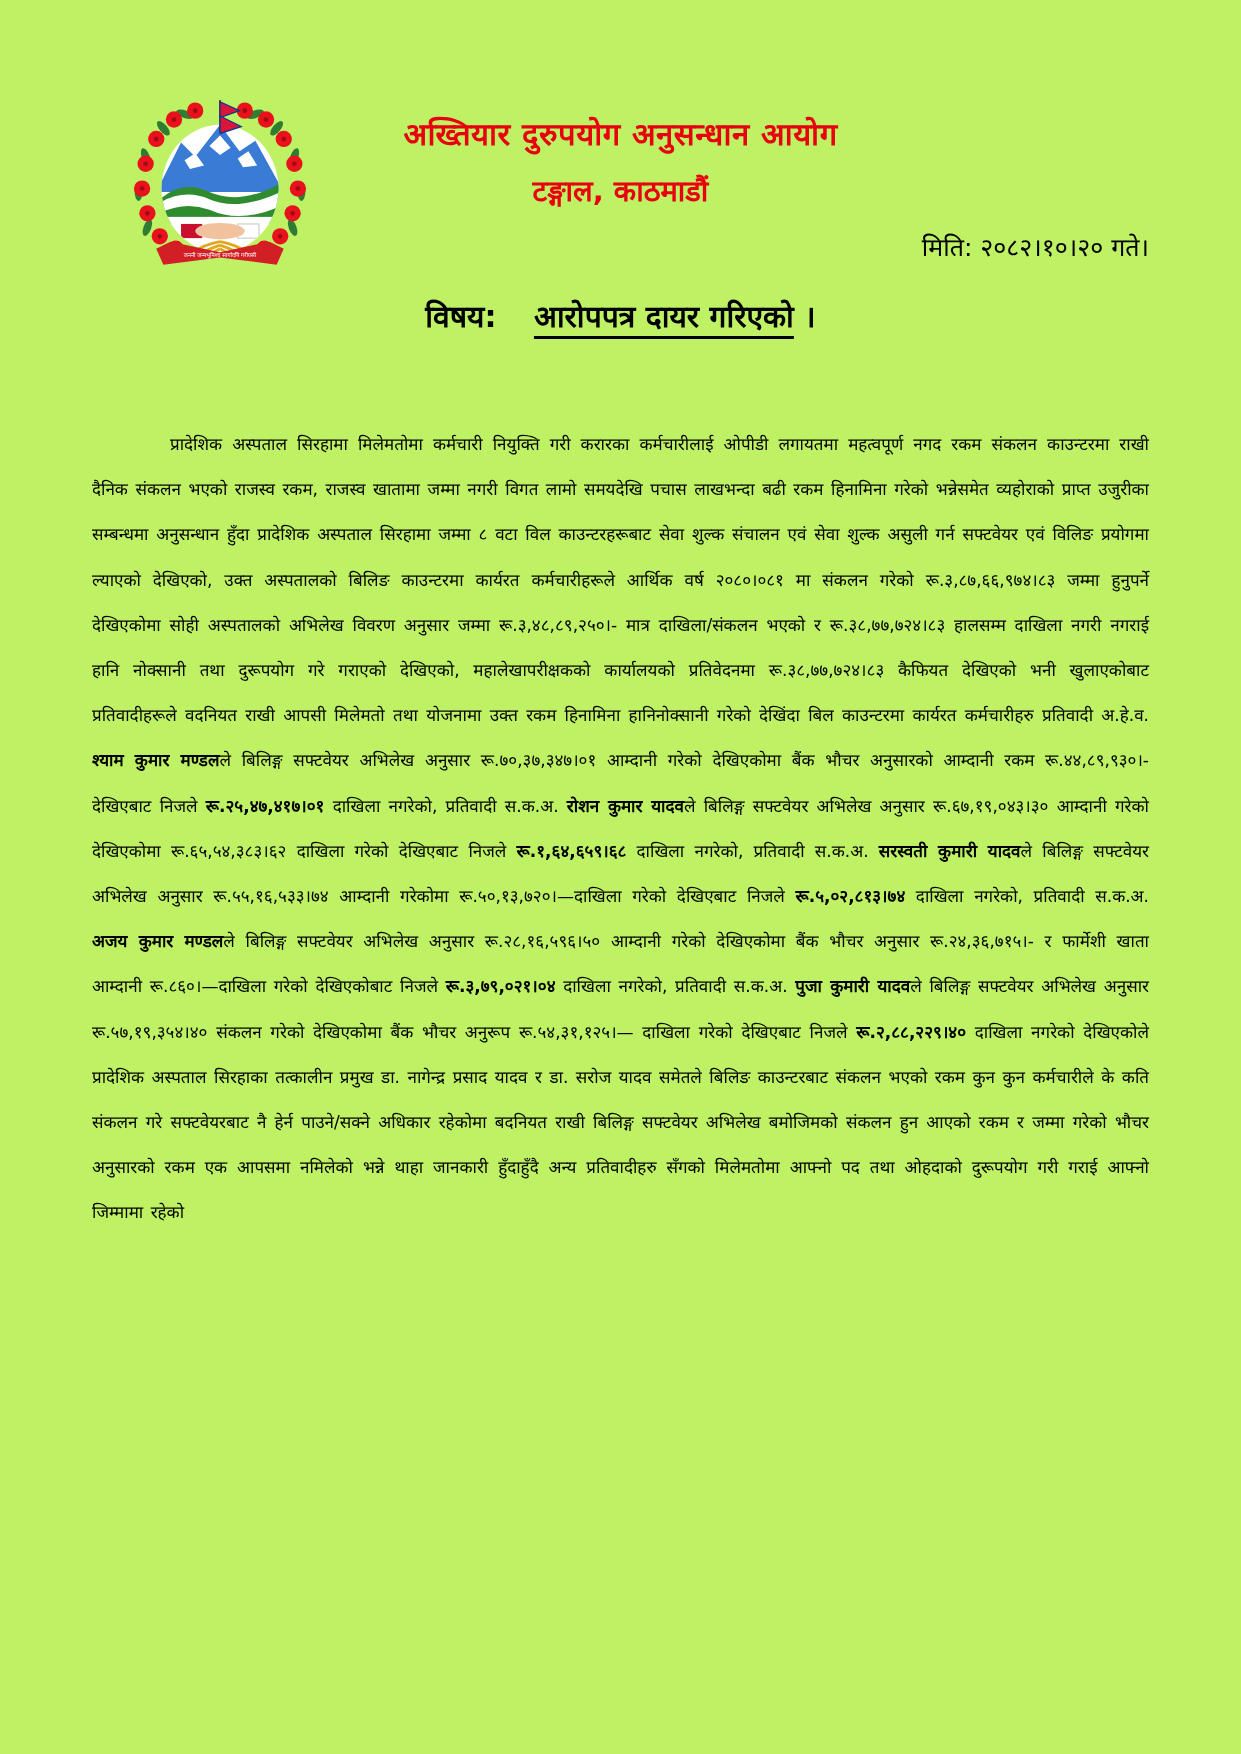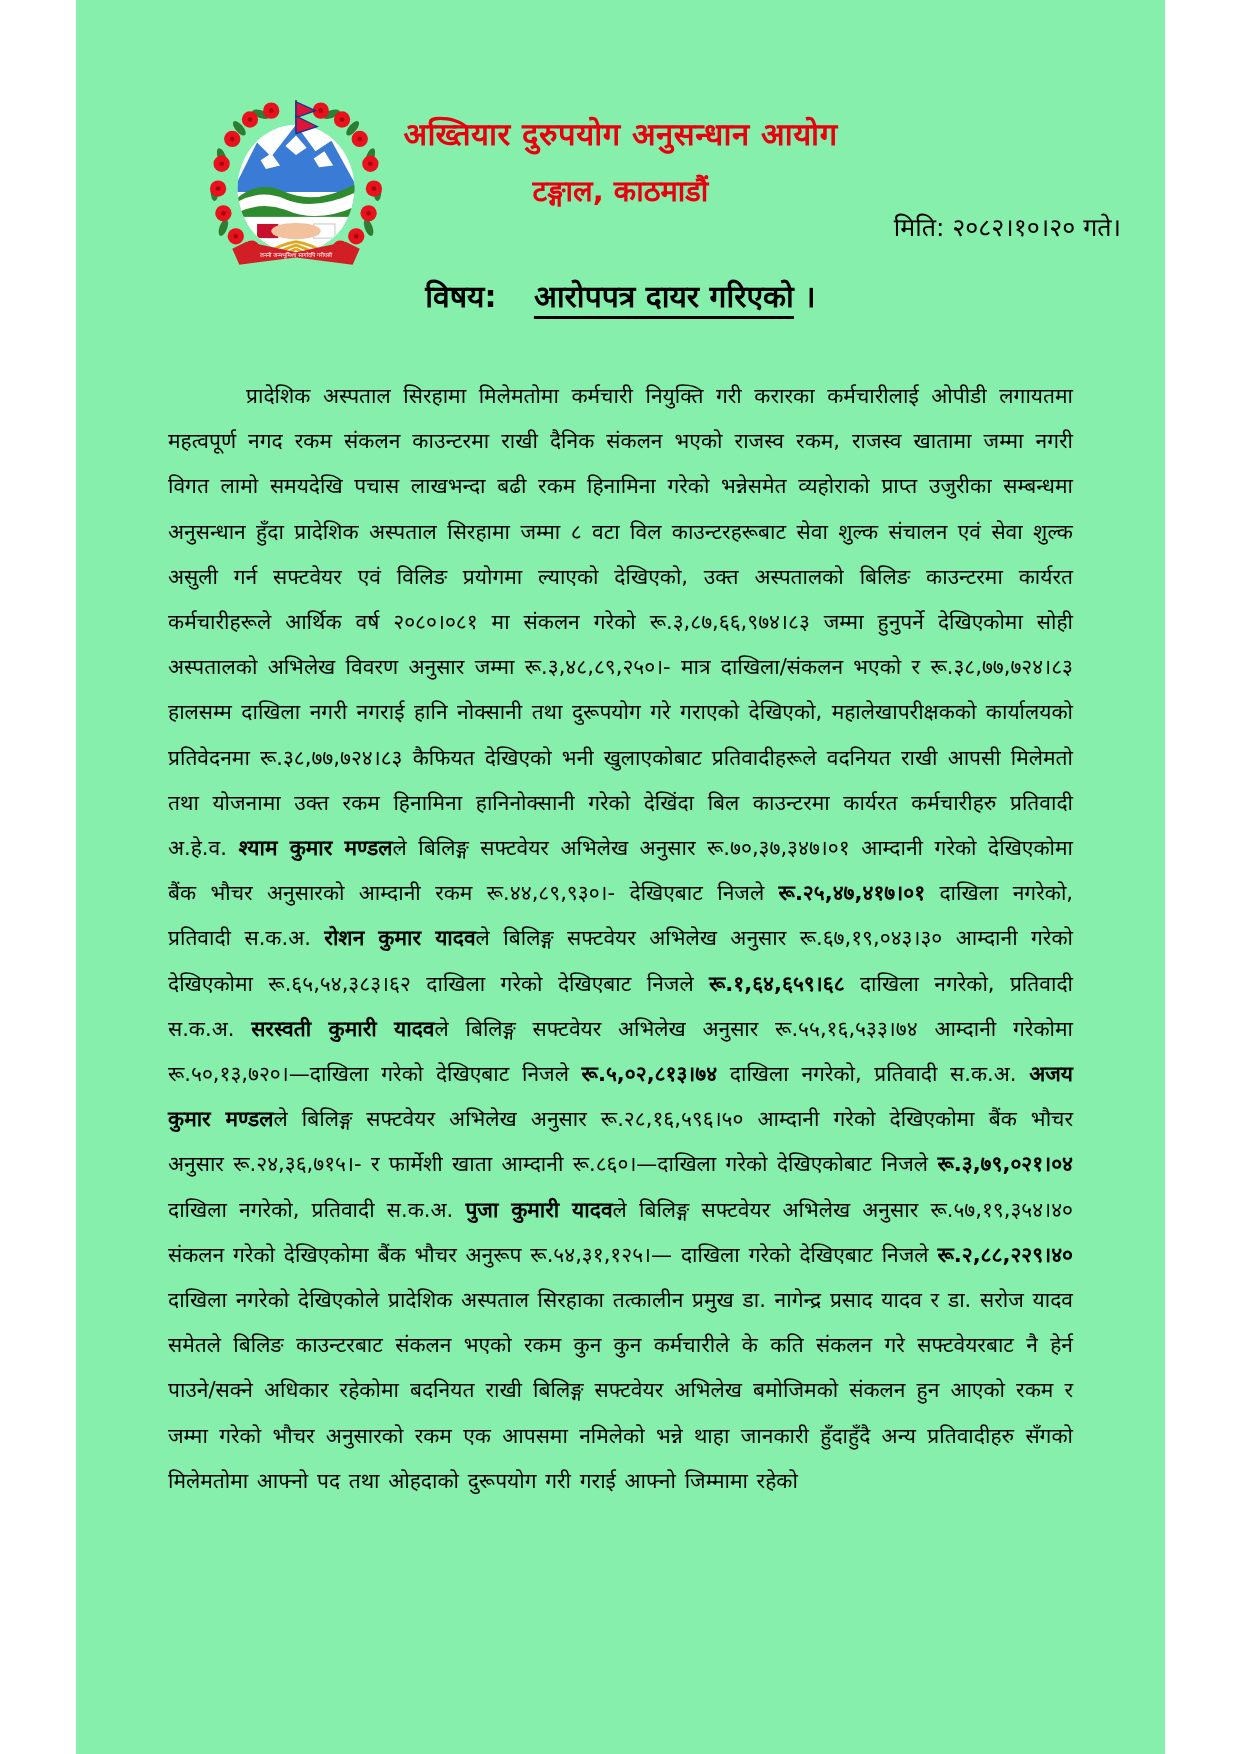--- a/index.html
+++ b/index.html
@@ -1,21 +1,21 @@
 <!DOCTYPE html>
 <html><head>
 <meta charset="utf-8">
 <style>
   html, body { margin: 0; padding: 0; background: #ffffff; }
   .page {
     position: relative;
-    width: 1089px;
+    width: 1241px;
     height: 1754px;
     margin: 0 auto;
-    background: #86efac;
+    background: #bef264;
     font-family: "DejaVu Sans", "Liberation Sans", sans-serif;
     color: #000000;
     overflow: hidden;
   }
   .logo {
     position: absolute;
     left: 130px;
     top: 100px;
     width: 180px;
     height: 170px;
@@ -29,22 +29,22 @@
     letter-spacing: 0.5px;
   }
   .org-address {
     margin-top: 16px;
     text-align: center;
     color: #e8000f;
     font-weight: bold;
     font-size: 29px;
   }
   .date-line {
-    margin-top: 0;
-    padding-right: 44px;
+    margin-top: 20px;
+    padding-right: 92px;
     text-align: right;
     font-size: 25px;
   }
   .press-title {
     margin-top: 14px;
     text-align: center;
     font-weight: bold;
     font-size: 33px;
   }
   .subject-line {
@@ -53,22 +53,22 @@
     font-weight: bold;
     font-size: 30px;
   }
   .subject-underline {
     text-decoration: underline;
     text-decoration-thickness: 2.5px;
     text-underline-offset: 9px;
     margin-left: 27px;
   }
   .body-par {
-    margin: 58px 92px 0 92px;
-    font-size: 21px;
+    margin: 86px 92px 0 92px;
+    font-size: 17px;
     line-height: 45.2px;
     text-align: justify;
     text-indent: 78px;
     word-spacing: 2px;
   }
   .body-par b { font-weight: bold; }
 </style>
 </head>
 <body>
 

